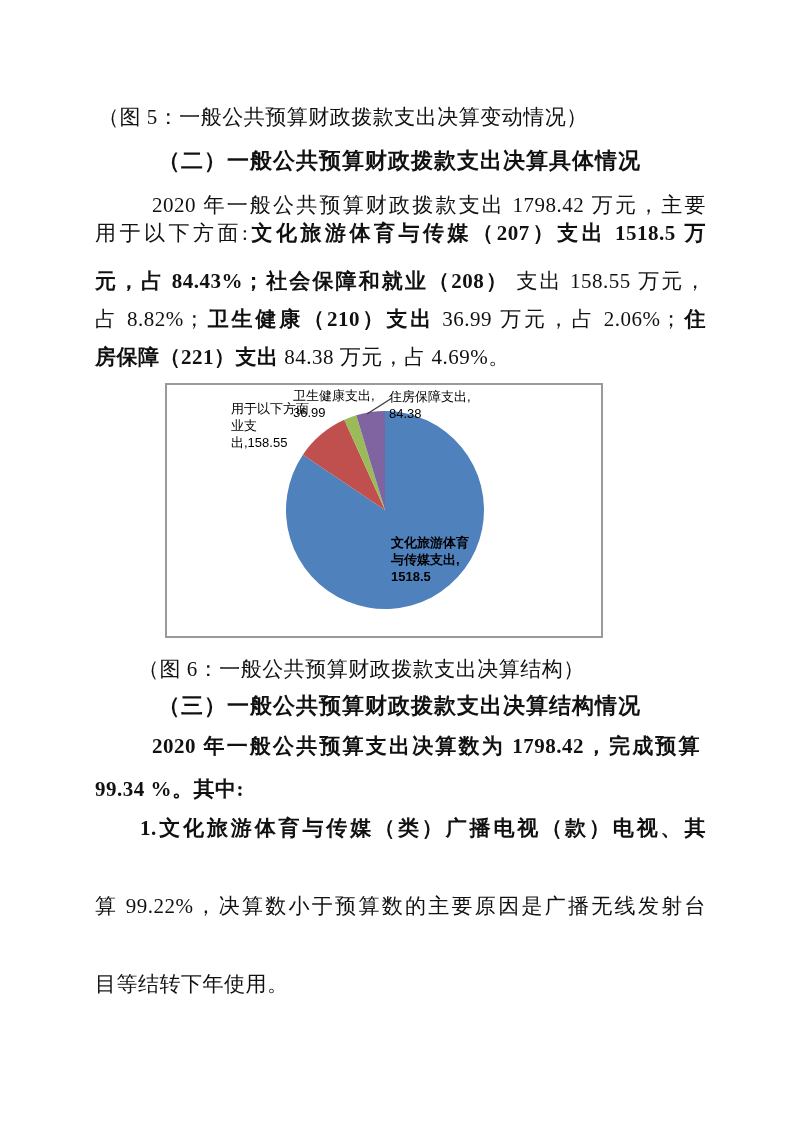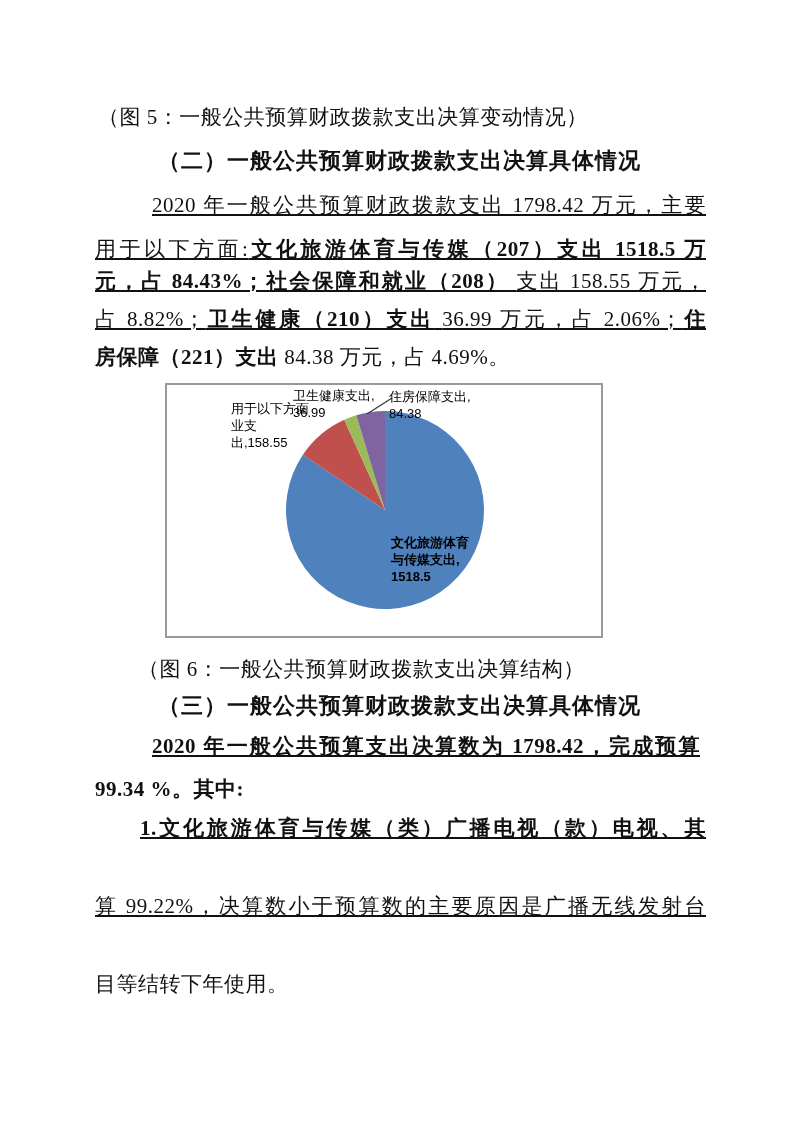--- a/index.html
+++ b/index.html
@@ -16,21 +16,20 @@
     left:95px;
     width:611px;
     font-size:21px;
     line-height:27px;
     white-space:normal;
     letter-spacing:0.5px;
   }
   .j{
     text-align:justify;
     text-align-last:justify;
-    text-decoration:underline;
   }
   .b{font-weight:700;}
   .nat{width:auto;white-space:nowrap;}
   .cap{font-size:21px;}
   .hd{font-size:22px;font-weight:700;letter-spacing:1px;}
   
   #chart-box{
     position:absolute;
     left:165px;top:383px;
     width:434px;height:251px;
@@ -59,21 +58,21 @@
 <body>
 
 <div id="page">
 
   <div class="ln cap nat" style="left:98px;top:104px">（图 5：一般公共预算财政拨款支出决算变动情况）</div>
 
   <div class="ln hd nat" style="left:158px;top:147px">（二）一般公共预算财政拨款支出决算具体情况</div>
 
   <div class="ln j" style="top:192px;text-indent:57px">2020 年一般公共预算财政拨款支出 1798.42 万元，主要</div>
 
-  <div class="ln j" style="top:236px"><span>用于以下方面:</span><span class="b">文化旅游体育与传媒（207）支出 1518.5 万</span></div>
+  <div class="ln j" style="top:220px"><span>用于以下方面:</span><span class="b">文化旅游体育与传媒（207）支出 1518.5 万</span></div>
 
   <div class="ln j" style="top:268px"><span class="b">元，占 84.43%；社会保障和就业（208）</span> <span>支出 158.55 万元，</span></div>
 
   <div class="ln j" style="top:306px"><span>占 8.82%；</span><span class="b">卫生健康（210）支出</span> <span>36.99 万元，占 2.06%；</span><span class="b">住</span></div>
 
   <div class="ln nat" style="top:344px"><span class="b">房保障（221）支出</span> <span>84.38 万元，占 4.69%。</span></div>
 
   <div id="chart-box">
     <svg width="434" height="251" viewBox="0 0 434 251">
       <g id="pie-slices">
@@ -102,21 +101,21 @@
 
     <div class="pie-label" id="lbl-culture" style="left:224px;top:149px;width:86px">
       <div>文化旅游体育</div>
       <div>与传媒支出,</div>
       <div>1518.5</div>
     </div>
   </div>
 
   <div class="ln cap nat" style="left:138px;top:656px">（图 6：一般公共预算财政拨款支出决算结构）</div>
 
-  <div class="ln hd nat" style="left:158px;top:692px">（三）一般公共预算财政拨款支出决算具体情况</div>
+  <div class="ln hd nat" style="left:158px;top:692px">（三）一般公共预算财政拨款支出决算结构情况</div>
 
   <div class="ln j b" style="top:733px;width:605px;text-indent:57px">2020 年一般公共预算支出决算数为 1798.42，完成预算</div>
 
   <div class="ln nat b" style="top:776px">99.34 %。其中:</div>
 
   <div class="ln j b" style="top:815px;text-indent:45px">1.文化旅游体育与传媒（类）广播电视（款）电视、其</div>
 
 
   <div class="ln j" style="top:893px">算 99.22%，决算数小于预算数的主要原因是广播无线发射台</div>
 

